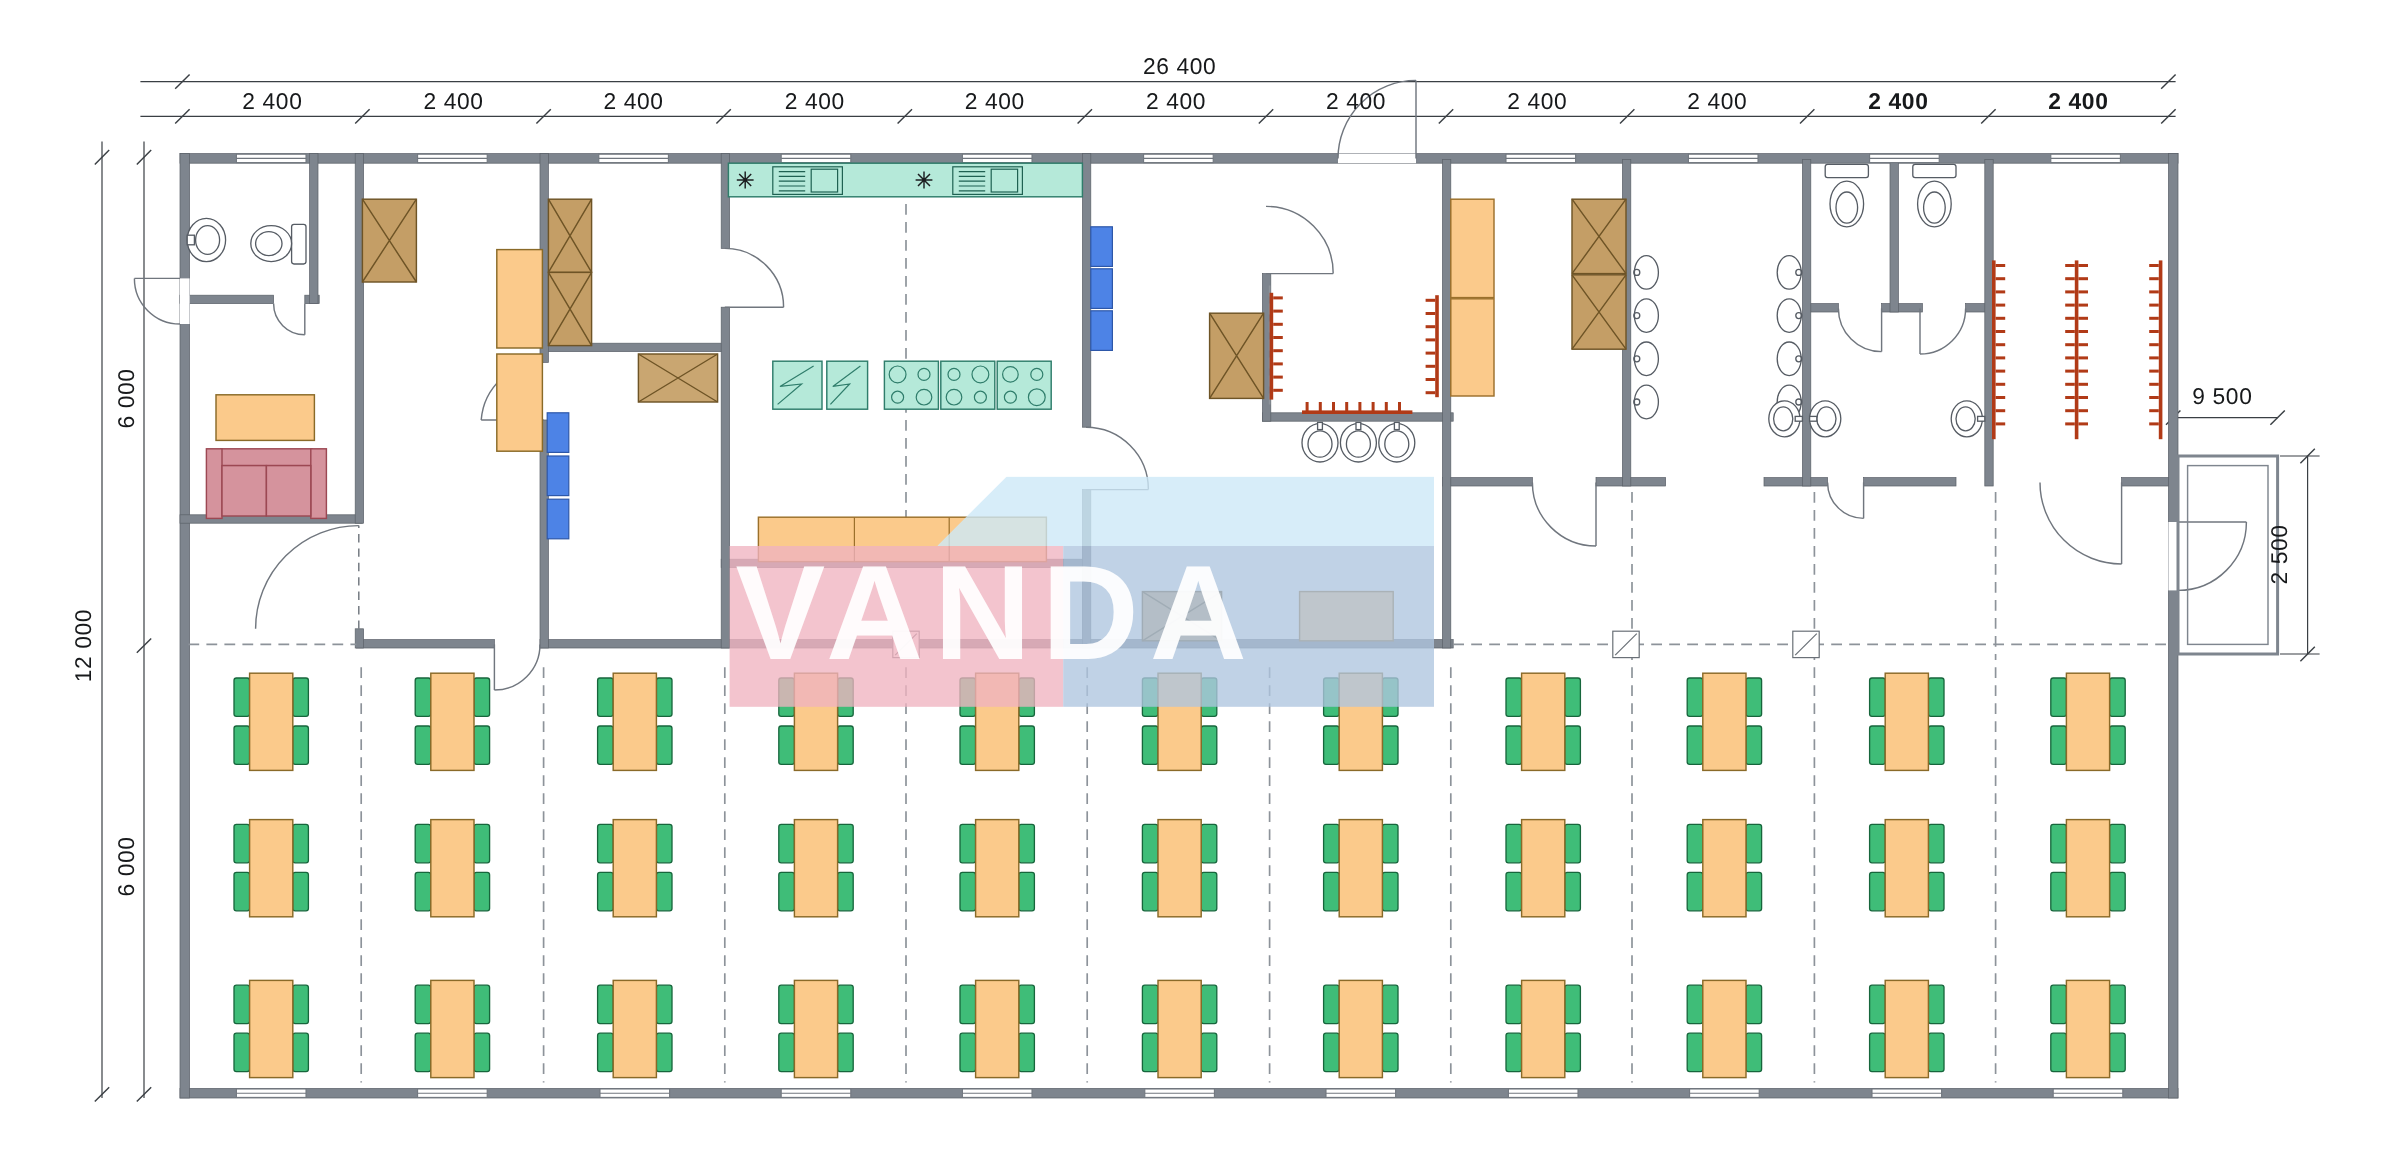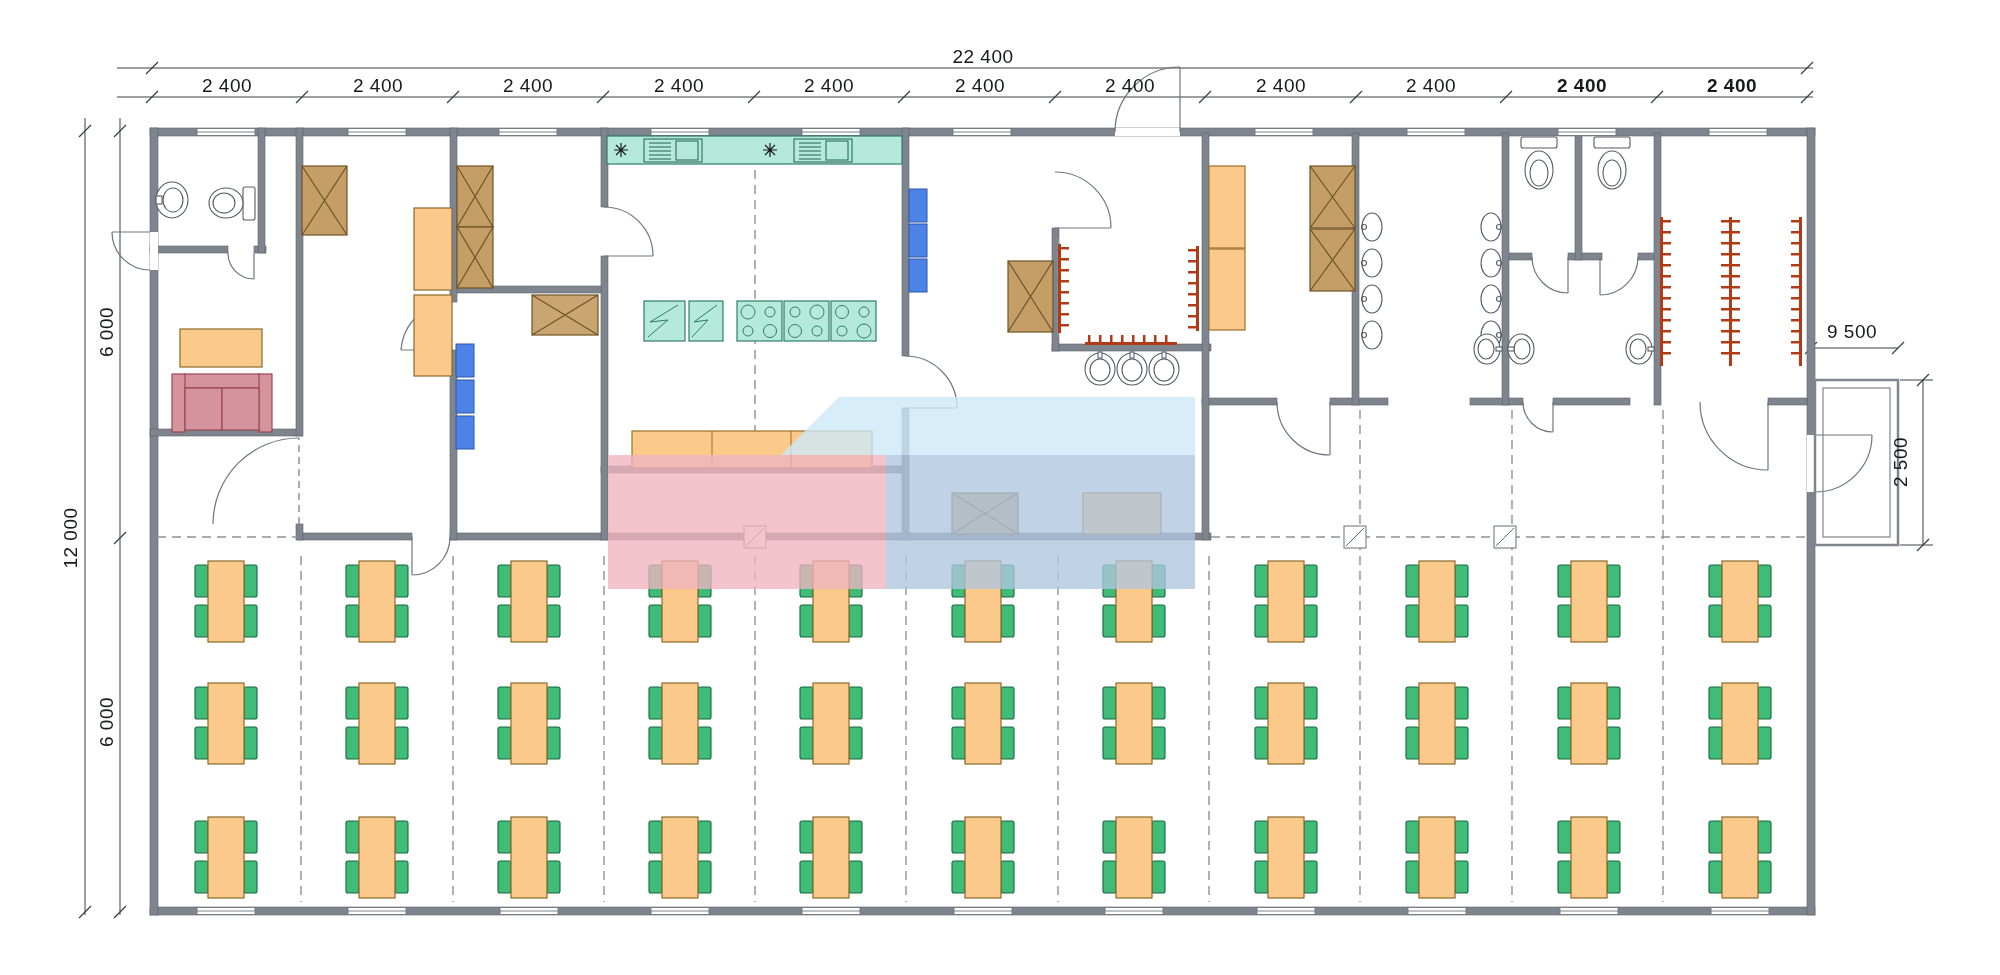--- a/index.html
+++ b/index.html
@@ -735,23 +735,24 @@
           <rect x="1758" y="861" width="13" height="32" rx="2" fill="#3fbd78" stroke="#17663c" stroke-width="1.1"></rect>
           <rect x="1722" y="817" width="36" height="81" fill="#fbca8b" stroke="#8a6a28" stroke-width="1.2"></rect>
         </g>
       </g>
 </svg>
 
 <div class="watermark">
   <div class="wm-top"></div>
   <div class="wm-pink"></div>
   <div class="wm-blue"></div>
+  <div class="wm-text">VANDA</div>
 </div>
 
-<div class="dim" style="left:983px;top:57px">22 400</div>
+<div class="dim" style="left:983px;top:57px">26 400</div>
 <div class="dim" style="left:227px;top:86px">2 400</div>
 <div class="dim" style="left:378px;top:86px">2 400</div>
 <div class="dim" style="left:528px;top:86px">2 400</div>
 <div class="dim" style="left:679px;top:86px">2 400</div>
 <div class="dim" style="left:829px;top:86px">2 400</div>
 <div class="dim" style="left:980px;top:86px">2 400</div>
 <div class="dim" style="left:1130px;top:86px">2 400</div>
 <div class="dim" style="left:1281px;top:86px">2 400</div>
 <div class="dim" style="left:1431px;top:86px">2 400</div>
 <div class="dim b" style="left:1582px;top:86px">2 400</div>

